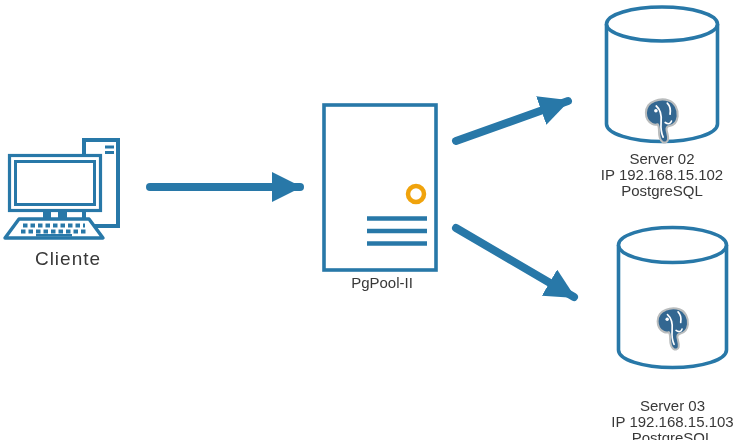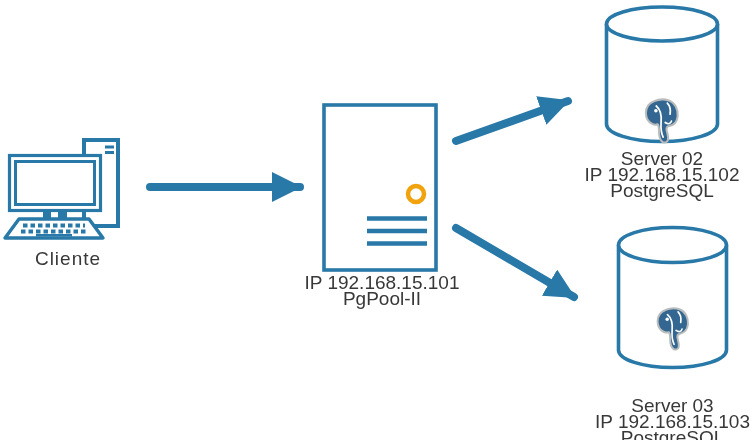--- a/index.html
+++ b/index.html
@@ -8,21 +8,21 @@
     width:752px;height:440px;
     background:#ffffff;
     overflow:hidden;
     font-family:"Liberation Sans", sans-serif;
   }
   .shapes{position:absolute;left:0;top:0;width:752px;height:440px;}
   .node-label{
     position:absolute;
     text-align:center;
     color:#383838;
-    font-size:19px;
+    font-size:15px;
     line-height:16px;
     white-space:nowrap;
   }
   .label-client{left:6px;top:251px;width:124px;font-size:19px;letter-spacing:1px;}
   .label-server01{left:304px;top:275px;width:156px;}
   .label-server02{left:584px;top:151px;width:156px;}
   .label-server03{left:594px;top:377px;width:157px;margin-top:21px;}
   .blue-stroke{stroke:#2878A8;fill:#ffffff;}
   .blue-fill{fill:#2878A8;}
 </style>
@@ -109,21 +109,20 @@
       <use href="#pg-elephant" transform="translate(651,306) scale(0.66)"></use>
       <ellipse cx="672.5" cy="245" rx="54" ry="17.5" class="blue-stroke" stroke-width="3.6"></ellipse>
     </g>
   </svg>
 
   <div class="node-label label-client">
     <div>Cliente</div>
   </div>
 
   <div class="node-label label-server01">
-    <div>IP 192.168.15.101</div>
     <div>PgPool-II</div>
   </div>
 
   <div class="node-label label-server02">
     <div>Server 02</div>
     <div>IP 192.168.15.102</div>
     <div>PostgreSQL</div>
   </div>
 
   <div class="node-label label-server03">

